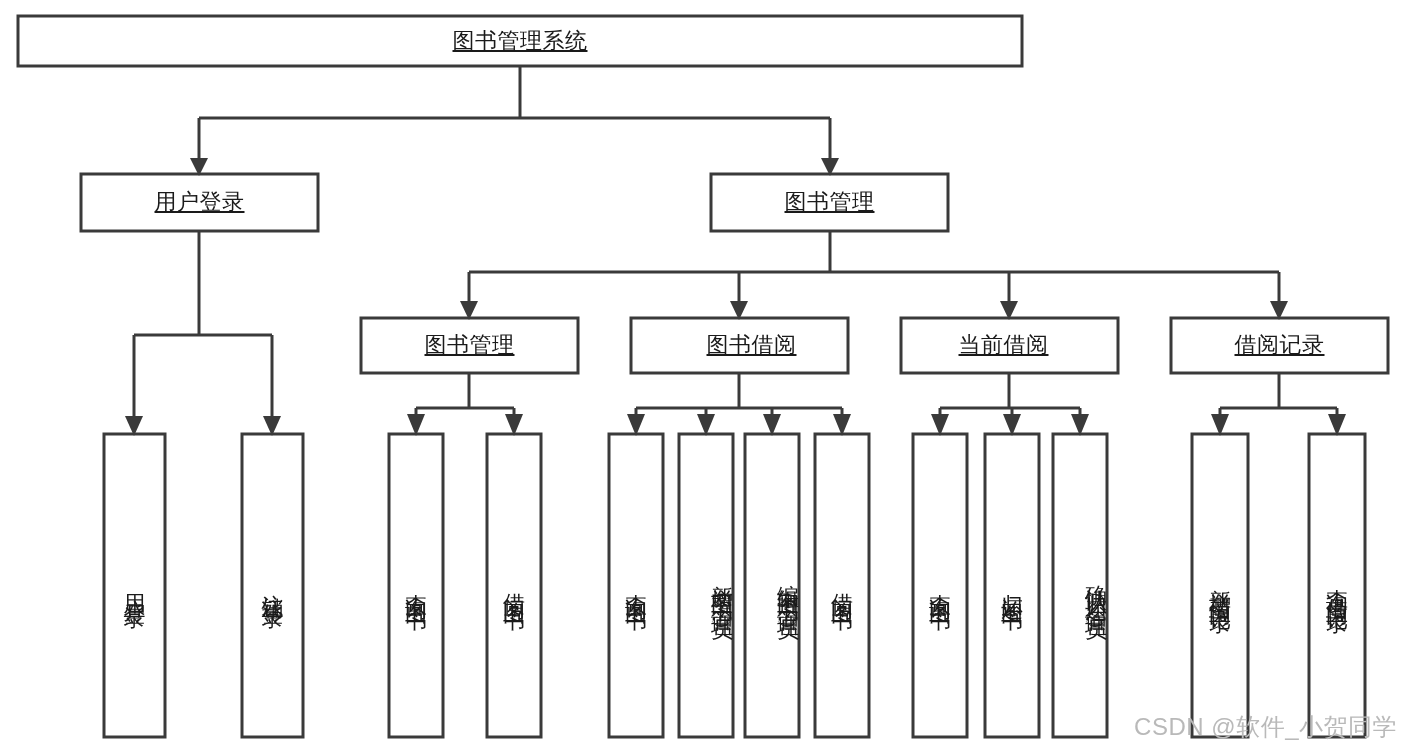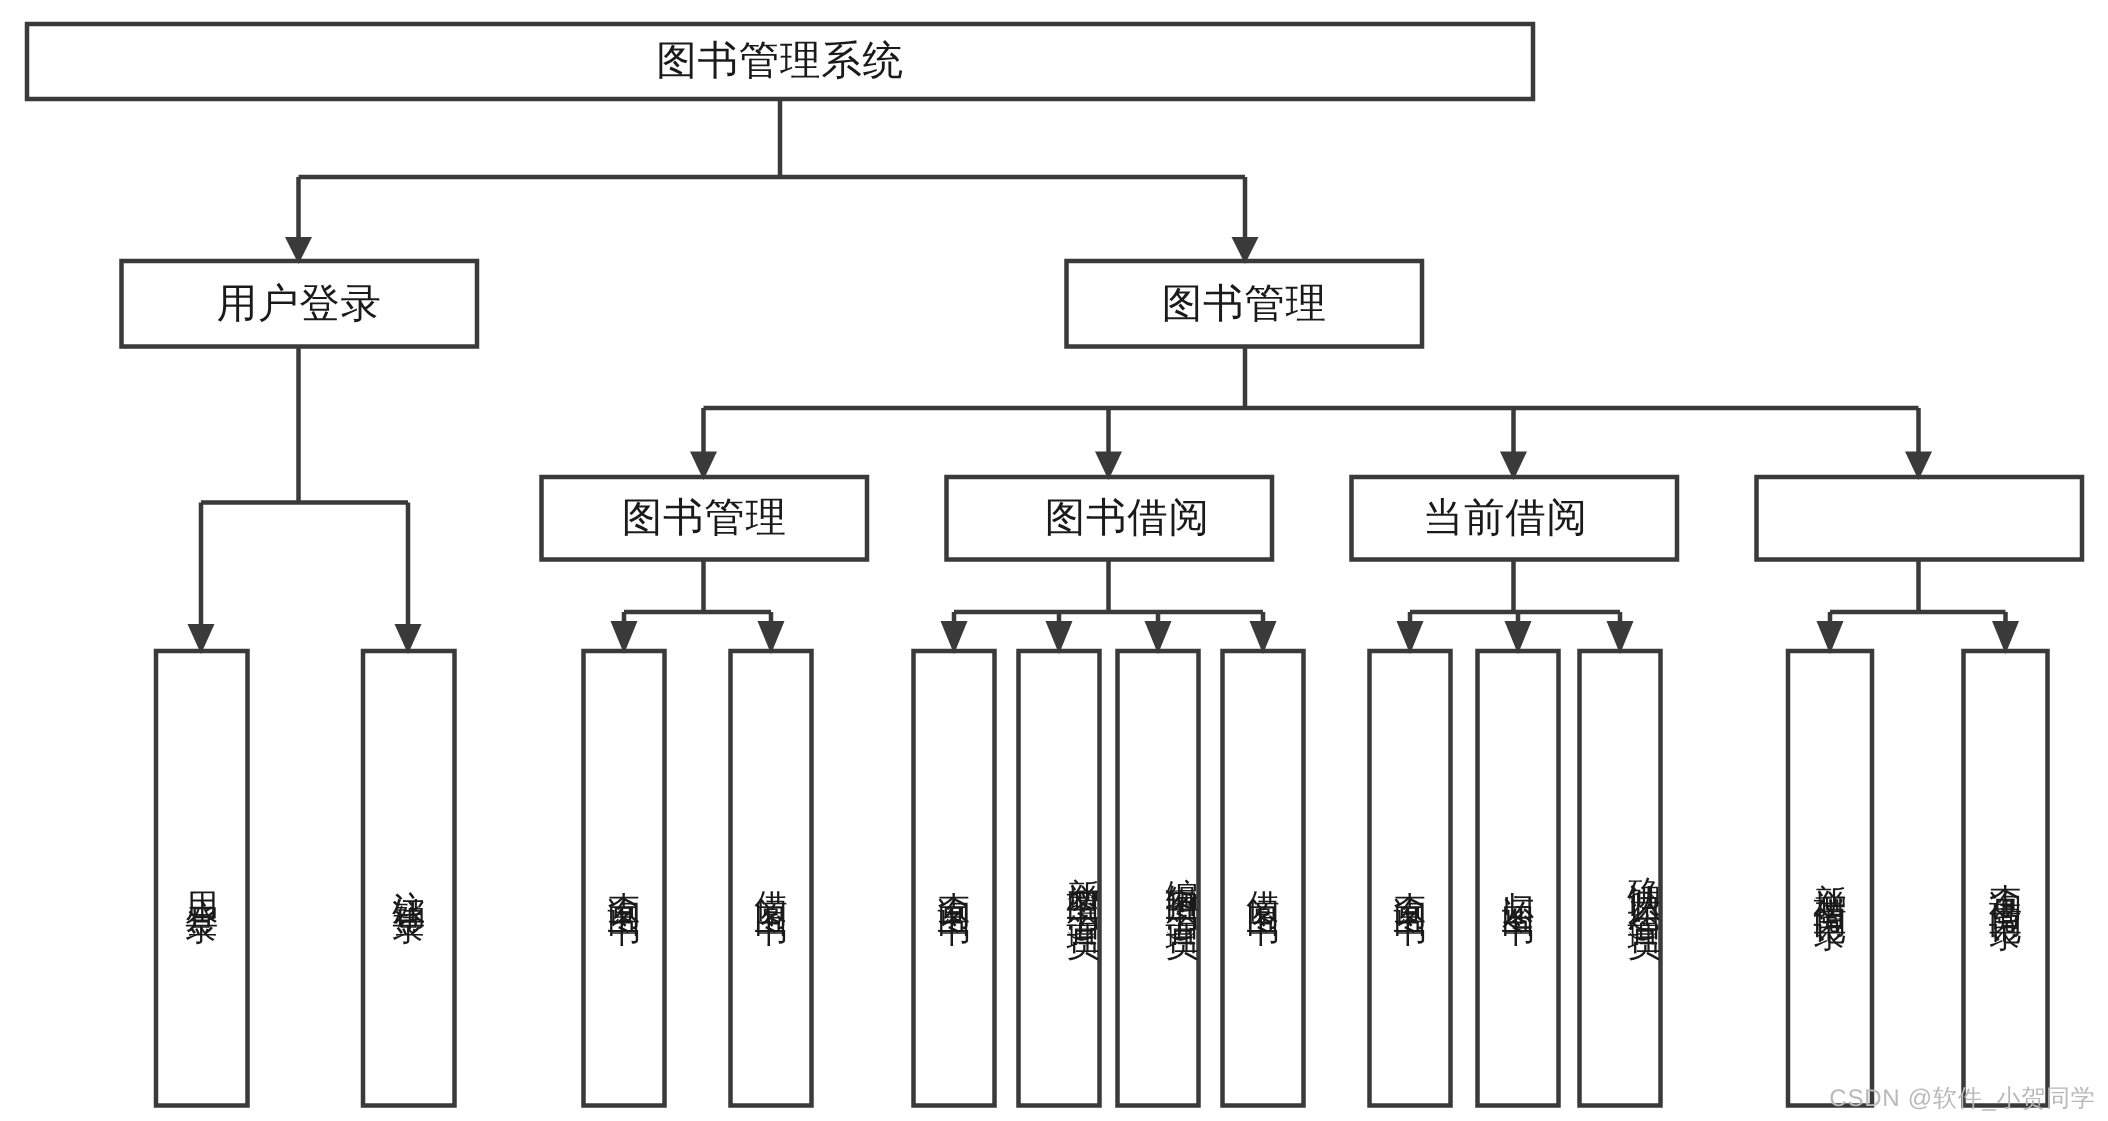--- a/index.html
+++ b/index.html
@@ -45,41 +45,42 @@
     position: absolute;
     display: flex;
     align-items: center;
     justify-content: center;
     color: #1a1a1a;
     font-family: "Liberation Sans", "DejaVu Sans", sans-serif;
     pointer-events: none;
     box-sizing: border-box;
   }
   .node-label.horizontal {
-    font-size: 27px;
+    font-size: 22px;
     line-height: 1.1;
     letter-spacing: 0.5px;
     white-space: nowrap;
+    text-decoration: underline;
   }
   .node-label.vertical {
     writing-mode: vertical-rl;
     text-orientation: upright;
     font-size: 22px;
     letter-spacing: 5px;
     line-height: 1.0;
     white-space: nowrap;
     align-items: center;
     justify-content: center;
   }
   .watermark {
     position: absolute;
     right: 8px;
     bottom: 4px;
     color: #b9b9b9;
-    font-size: 16px;
+    font-size: 24px;
     font-family: "Liberation Sans", "DejaVu Sans", sans-serif;
     white-space: nowrap;
     letter-spacing: 0.5px;
   }
 </style>
 </head>
 <body>
 
 <div id="diagram-root">
 
@@ -191,20 +192,21 @@
   </svg>
 
   <div class="node-label horizontal" style="left:18px; top:16px; width:1004px; height:50px;">图书管理系统</div>
 
   <div class="node-label horizontal" style="left:81px; top:174px; width:237px; height:57px;">用户登录</div>
   <div class="node-label horizontal" style="left:711px; top:174px; width:237px; height:57px;">图书管理</div>
 
   <div class="node-label horizontal" style="left:361px; top:318px; width:217px; height:55px;">图书管理</div>
   <div class="node-label horizontal" style="left:631px; top:318px; width:217px; height:55px;padding-left:24px;">图书借阅</div>
   <div class="node-label horizontal" style="left:895px; top:318px; width:217px; height:55px;">当前借阅</div>
+  <div class="node-label horizontal" style="left:1171px; top:318px; width:217px; height:55px;">借阅记录</div>
 
   <div class="node-label vertical" style="left:104px; top:434px; width:61px; height:303px;">用户登录</div>
   <div class="node-label vertical" style="left:242px; top:434px; width:61px; height:303px;">注销登录</div>
 
   <div class="node-label vertical" style="left:389px; top:434px; width:54px; height:303px;">查询图书</div>
   <div class="node-label vertical" style="left:487px; top:434px; width:54px; height:303px;">借阅图书</div>
 
   <div class="node-label vertical" style="left:609px; top:434px; width:54px; height:303px;">查询图书</div>
   <div class="node-label vertical" style="left:679px; top:434px; width:54px; height:303px; align-items:flex-start; padding-top:8px;">新增图书（管理员）</div>
   <div class="node-label vertical" style="left:745px; top:434px; width:54px; height:303px; align-items:flex-start; padding-top:8px;">编辑图书（管理员）</div>

